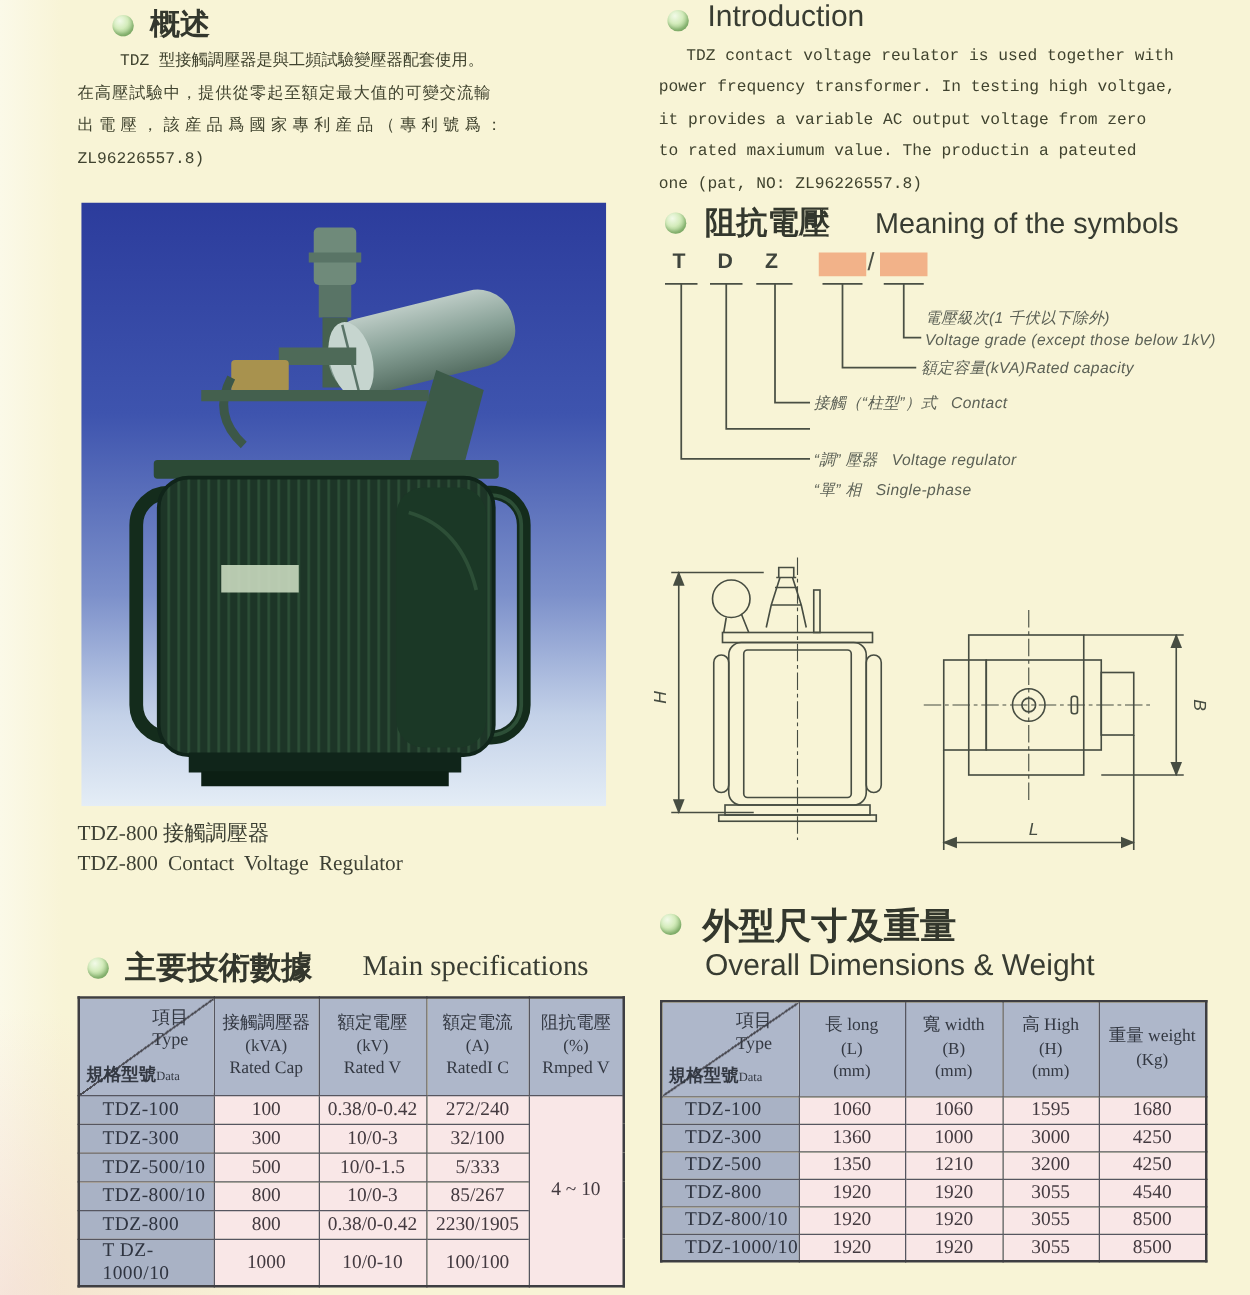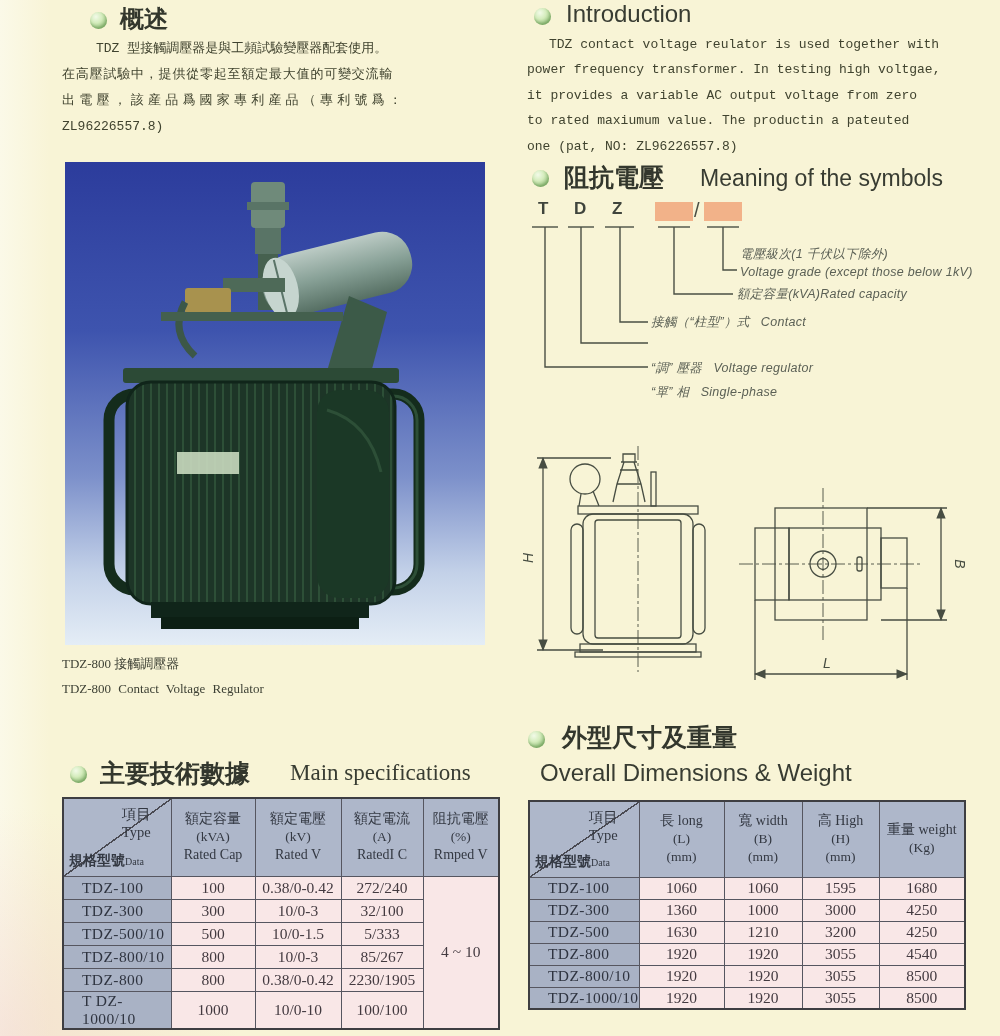--- a/index.html
+++ b/index.html
@@ -19,21 +19,21 @@
   .h-zh{font-family:"Liberation Sans","DejaVu Sans",sans-serif;font-weight:bold;color:#33372d;}
   .h-en{font-family:"Liberation Sans","DejaVu Sans",sans-serif;color:#383c32;}
   .para{font-size:13px;line-height:26px;color:#40432f;font-family:Liberation Mono, monospace;}
   .para div{white-space:nowrap;}
   .sym-letter{position:absolute;font-family:"Liberation Sans","DejaVu Sans",sans-serif;
     font-weight:bold;font-size:17px;color:#3f443c;}
   .sym-box{position:absolute;width:38px;height:19px;background:#f2b289;}
   .sym-slash{position:absolute;font-size:20px;color:#4a4f44;font-family:"Liberation Sans",sans-serif;}
   .sym-label{position:absolute;font-family:"Liberation Sans","DejaVu Sans",sans-serif;
     font-style:italic;font-size:12.5px;color:#5c6156;white-space:nowrap;letter-spacing:.3px;text-align:right;}
-  .caption{font-size:13px;color:#3d4034;white-space:nowrap;}
+  .caption{font-size:17px;color:#3d4034;white-space:nowrap;}
   table.spec{border-collapse:collapse;table-layout:fixed;border:2.5px solid #3e3e42;}
   table.spec td{border:1.2px solid #565660;padding:0;text-align:center;vertical-align:middle;
     font-size:15.5px;color:#433a40;background:#f9e7e7;overflow:hidden;}
   table.spec td.hd{background:#aeb7ca;color:#333842;font-size:14px;line-height:18px;}
   table.spec td.model{background:#a9b2c5;text-align:left;padding-left:18px;color:#2f3440;letter-spacing:.4px;}
   td.corner{background:#aeb7ca !important;position:relative;
     background-image:linear-gradient(to bottom right, transparent 49.4%, #4a4a52 49.4%, #4a4a52 50.6%, transparent 50.6%) !important;}
   .corner-top{position:absolute;top:6px;right:6px;font-size:14.5px;color:#333842;margin-left:44px;}
   .corner-bottom{position:absolute;bottom:5px;left:5px;font-size:14px;font-weight:bold;color:#333842;white-space:nowrap;}
   .corner-bottom .sm{font-size:10px;font-weight:normal;}
@@ -226,21 +226,21 @@
         <col style="width:82px">
         <col style="width:76px">
       </colgroup>
     <tbody>
         <tr style="height:78px;">
       <td class="hd corner">
         <span class="corner-top">項目 Type</span>
         <span class="corner-bottom"><span>規格型號</span><span class="sm">Data</span></span>
       </td>
       <td class="hd">
-        <div>額定容量</div>
+        <div>接觸調壓器</div>
         <div class="unit">(kVA)</div>
         <div class="hd-en">Rated Cap</div>
       </td>
       <td class="hd">
         <div>額定電壓</div>
         <div class="unit">(kV)</div>
         <div class="hd-en">Rated V</div>
       </td>
       <td class="hd">
         <div>額定電流</div>
@@ -287,22 +287,22 @@
     <tr style="height:23px;">
       <td class="model">T DZ-1000/10</td>
       <td>1000</td>
       <td>10/0-10</td>
       <td>100/100</td>
     </tr>
   </tbody>
     </table>
 
   <span class="bullet" style="left:528px;top:731px;"></span>
-  <div class="abs h-zh" style="left:562px;top:721px;font-size:25px;">外型尺寸及重量</div>
-  <div class="abs h-en" style="left:540px;top:759px;font-size:24px;text-align:center;">Overall Dimensions &amp; Weight</div>
+  <div class="abs h-zh" style="left:562px;top:721px;font-size:29px;">外型尺寸及重量</div>
+  <div class="abs h-en" style="left:564px;top:759px;font-size:24px;text-align:center;">Overall Dimensions &amp; Weight</div>
 
   <table class="spec abs" style="left:528px;top:800px;width:436px;">
     <colgroup>
         <col style="width:110px">
         <col style="width:85px">
         <col style="width:78px">
         <col style="width:77px">
         <col style="width:86px">
       </colgroup>
     <tbody>
@@ -340,21 +340,21 @@
     </tr>
     <tr style="height:22px;">
       <td class="model">TDZ-300</td>
       <td>1360</td>
       <td>1000</td>
       <td>3000</td>
       <td>4250</td>
     </tr>
     <tr style="height:22px;">
       <td class="model">TDZ-500</td>
-      <td>1630</td>
+      <td>1350</td>
       <td>1210</td>
       <td>3200</td>
       <td>4250</td>
     </tr>
     <tr style="height:22px;">
       <td class="model">TDZ-800</td>
       <td>1920</td>
       <td>1920</td>
       <td>3055</td>
       <td>4540</td>

